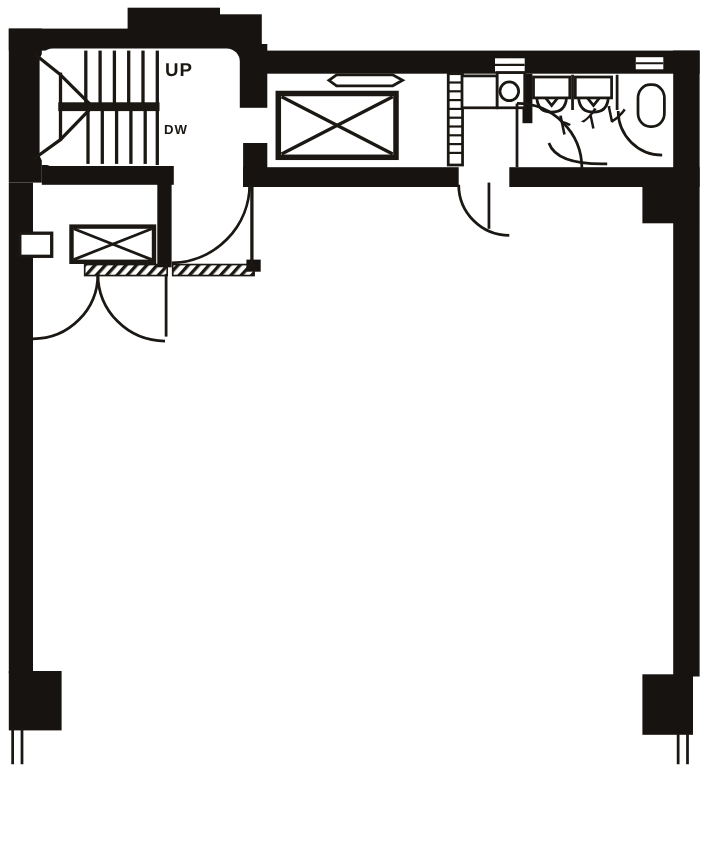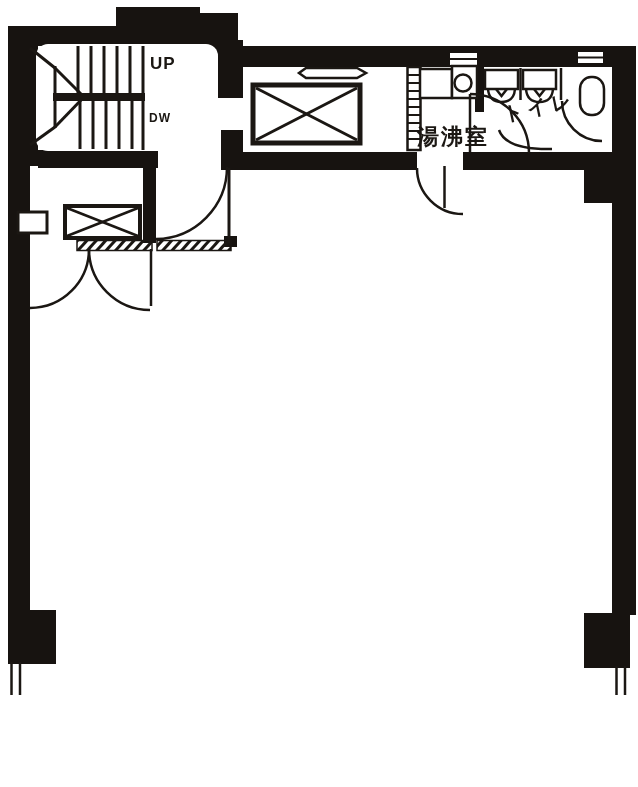--- a/index.html
+++ b/index.html
@@ -197,16 +197,15 @@
         <line x1="400" y1="749" x2="400" y2="776"></line>
         <line x1="548" y1="749" x2="548" y2="776"></line>
         <line x1="170" y1="757" x2="170" y2="768" stroke-width="2"></line>
         <line x1="466" y1="757" x2="466" y2="768" stroke-width="2"></line>
       </g>
     </g>
   </svg>
 
   <div class="lbl lbl-up">UP</div>
   <div class="lbl lbl-dw">DW</div>
-  <div class="lbl lbl-kitchenette">湯沸室</div>
   <div class="lbl lbl-toilet">トイレ</div>
 
 </div>
 
 </body></html>

